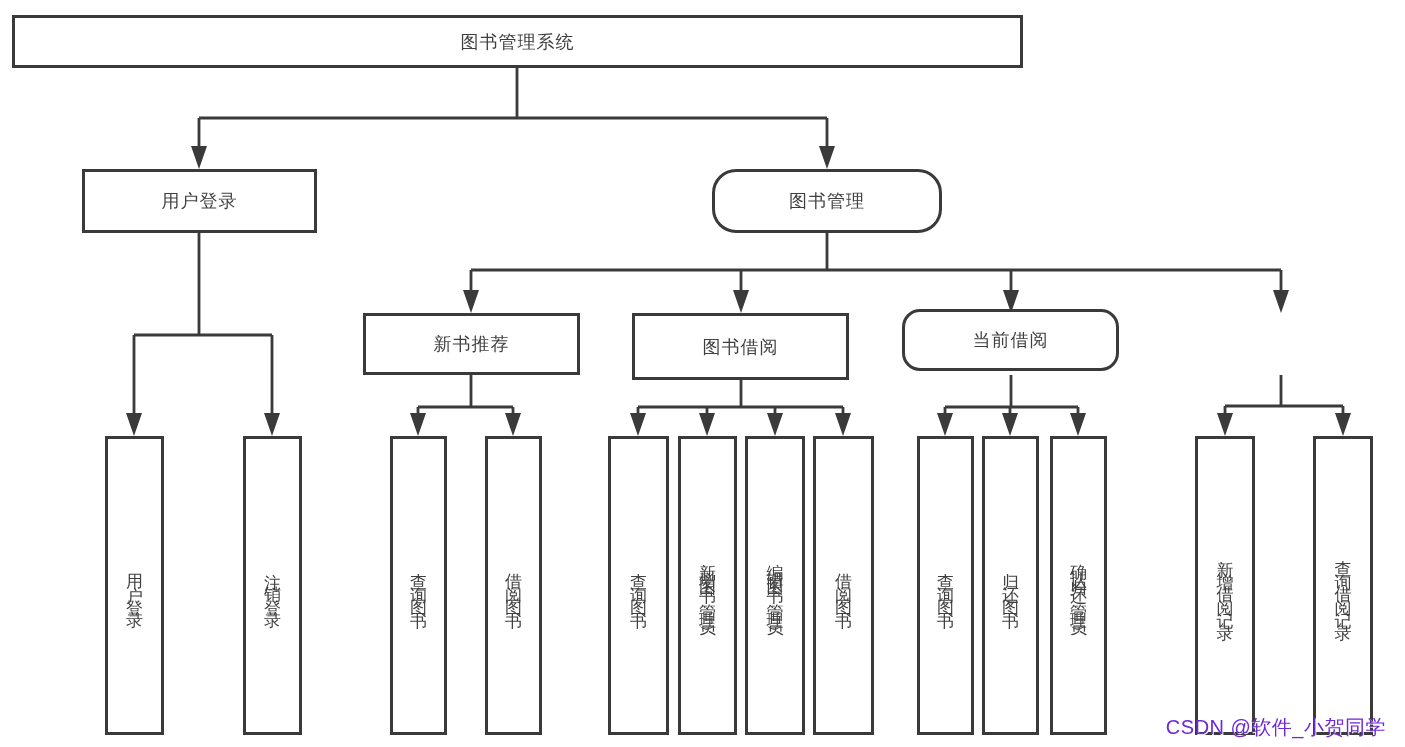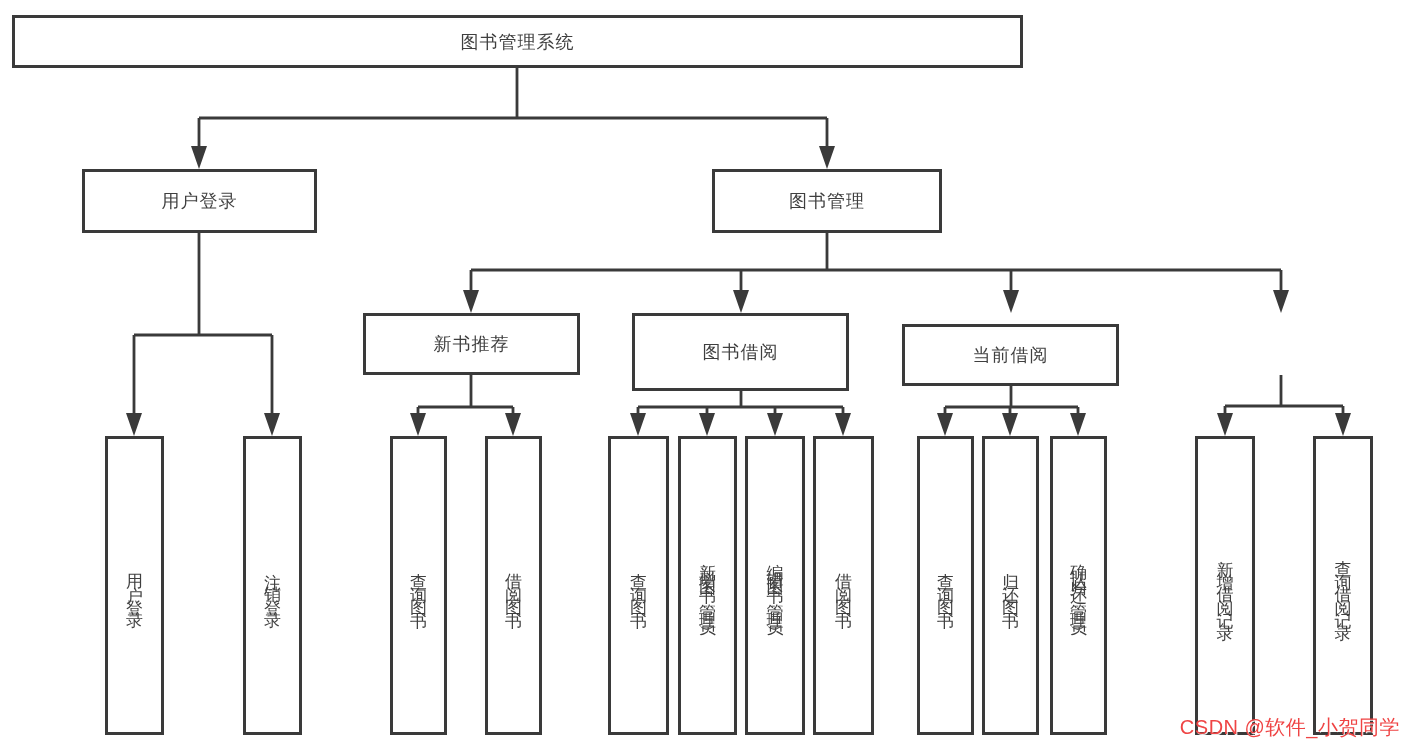--- a/index.html
+++ b/index.html
@@ -45,49 +45,49 @@
     line-height: 1;
     white-space: nowrap;
   }
   .leaf.tight .vtext {
     letter-spacing: 8px;
   }
   
   #n-root  { left: 12px;  top: 15px;  width: 1011px; height: 53px; }
   
   #n-login { left: 82px;  top: 169px; width: 235px;  height: 64px; }
-  #n-mgmt  { left: 712px; top: 169px; width: 230px;  height: 64px; }
+  #n-mgmt  { left: 712px; top: 169px; width: 230px;  height: 64px; border-radius: 24px; }
   
   #n-newbook { left: 363px;  top: 313px; width: 217px; height: 62px; align-items: center; }
-  #n-borrow  { left: 632px;  top: 313px; width: 217px; height: 78px; justify-content: center; }
-  #n-current { left: 902px;  top: 324px; width: 217px; height: 62px; }
+  #n-borrow  { left: 632px;  top: 313px; width: 217px; height: 67px; justify-content: center; }
+  #n-current { left: 902px;  top: 309px; width: 217px; height: 62px; border-radius: 18px; }
   #n-record  { left: 1172px; top: 313px; width: 217px; height: 62px; }
   
   .leaf { top: 436px; height: 299px; }
   #l-login1   { left: 105px;  width: 59px; }
   #l-login2   { left: 243px;  width: 59px; }
   #l-newbook1 { left: 390px;  width: 57px; }
   #l-newbook2 { left: 485px;  width: 57px; }
   #l-borrow1  { left: 608px;  width: 61px; }
   #l-borrow2  { left: 678px;  width: 59px; }
   #l-borrow3  { left: 745px;  width: 60px; }
   #l-borrow4  { left: 813px;  width: 61px; }
   #l-current1 { left: 917px;  width: 57px; }
   #l-current2 { left: 982px;  width: 57px; }
   #l-current3 { left: 1050px; width: 57px; }
   #l-record1  { left: 1195px; width: 60px; }
   #l-record2  { left: 1313px; width: 60px; }
 
   #watermark {
     position: absolute;
-    right: 5px;
+    right: 19px;
     bottom: 6px;
     z-index: 10;
     font-size: 20px;
-    color: #ef4444;
+    color: #6d28d9;
     text-shadow: 1px 1px 0 rgba(255,255,255,0.9);
     letter-spacing: 0.5px;
     white-space: nowrap;
   }
 </style>
 </head>
 <body>
 
 <div id="canvas">
 

